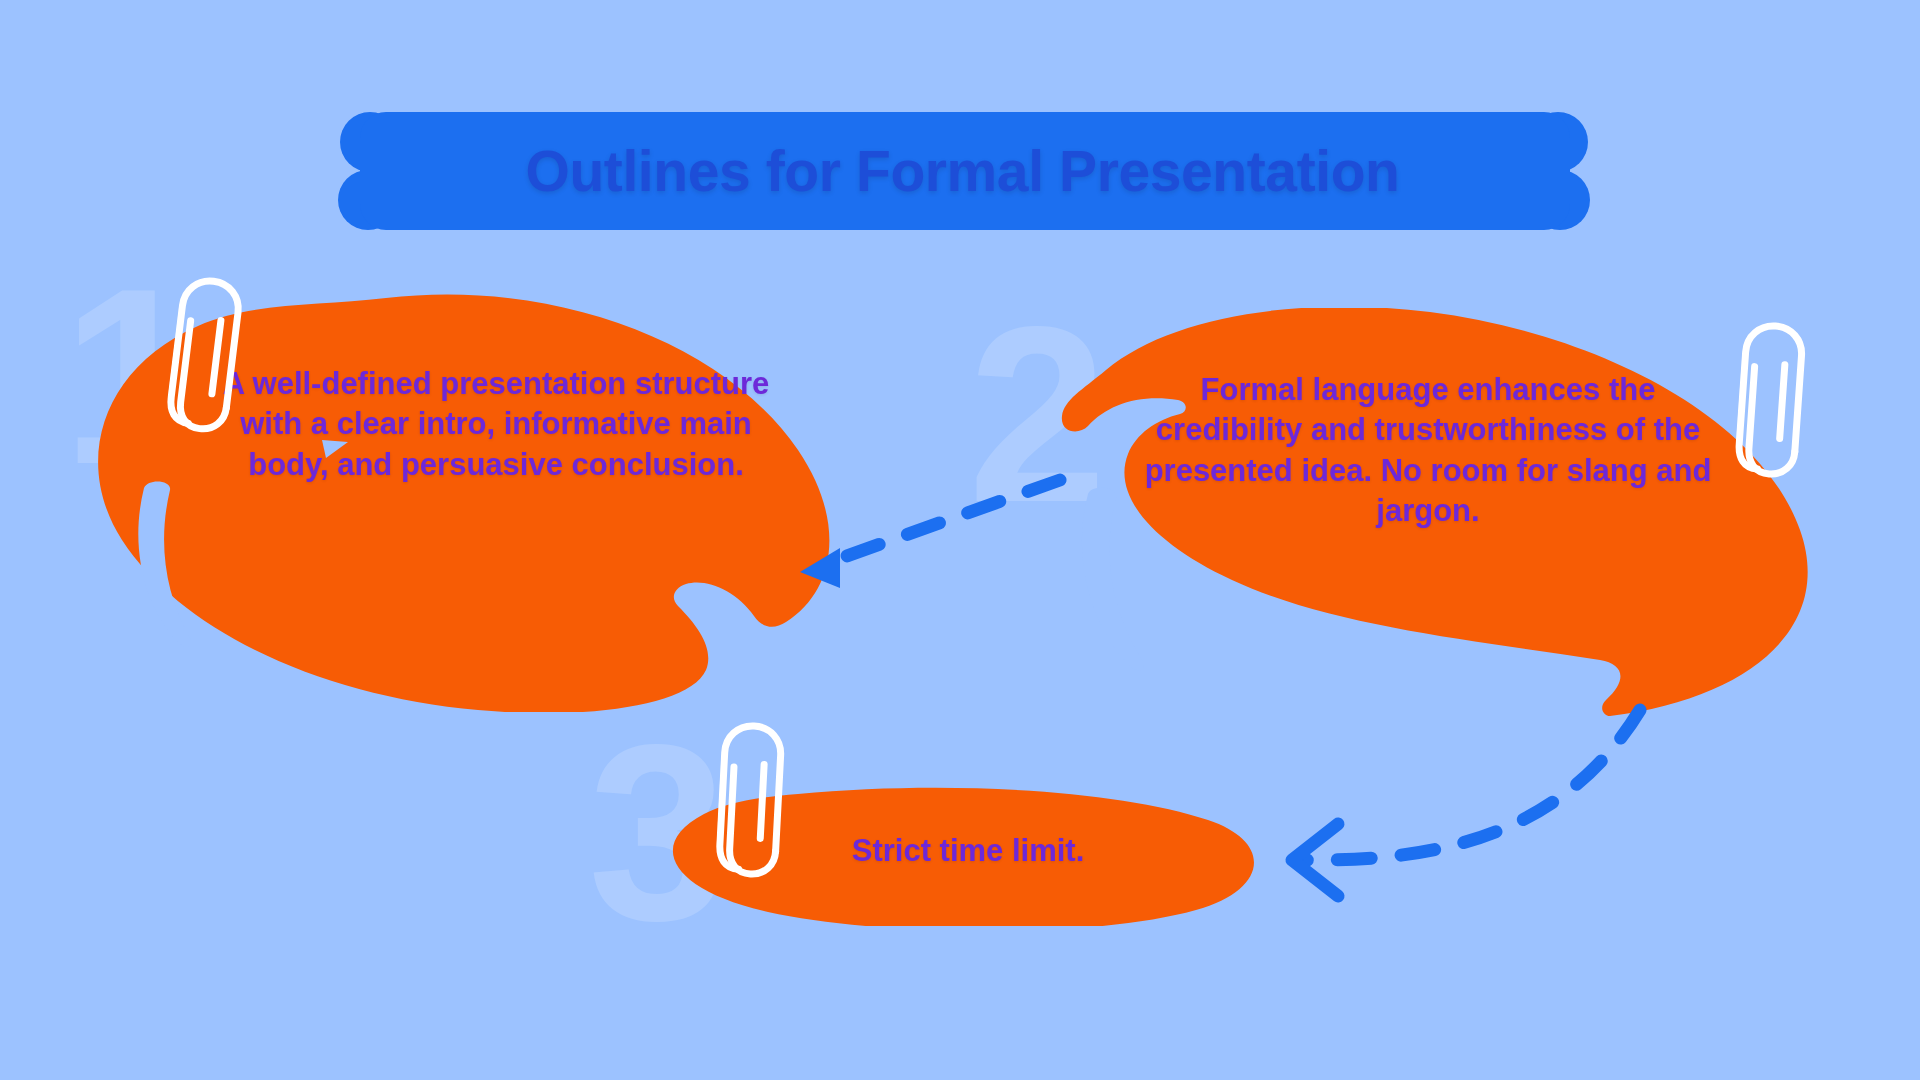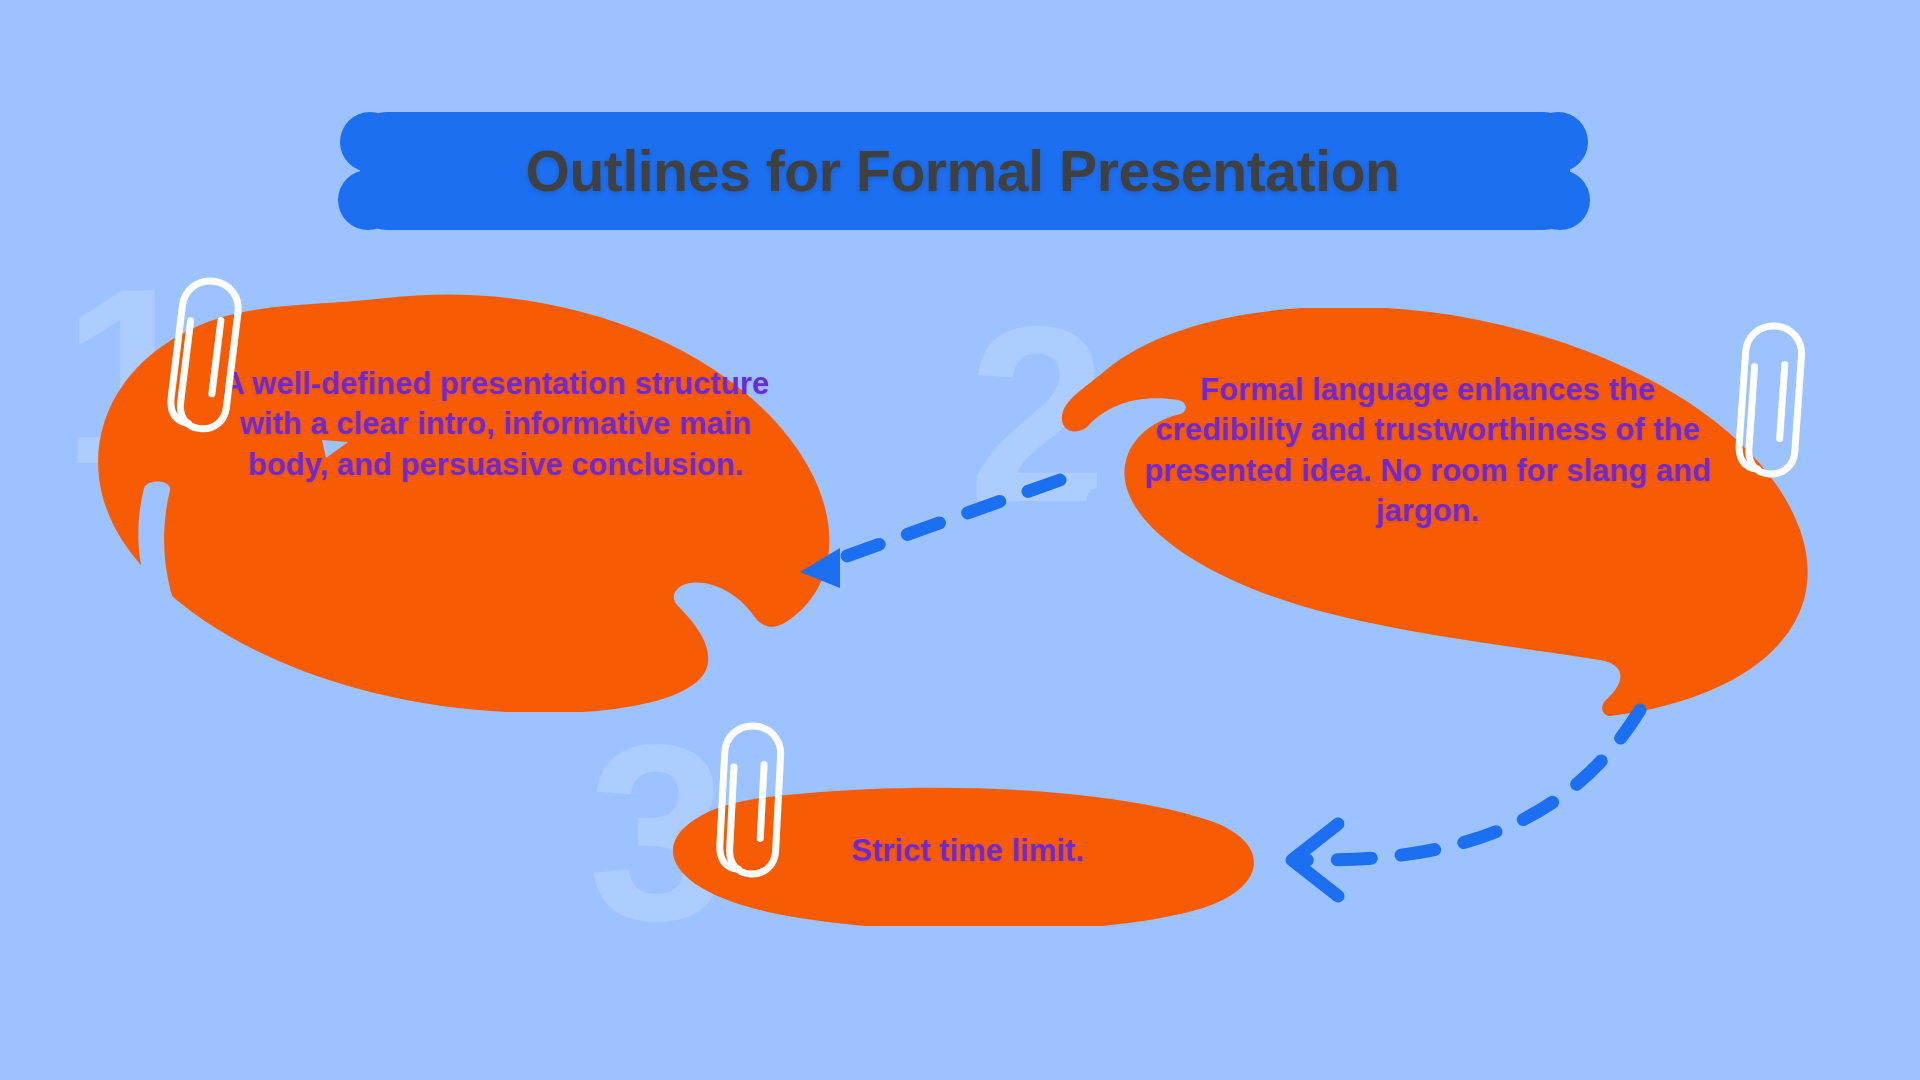--- a/index.html
+++ b/index.html
@@ -47,21 +47,21 @@
   #title-banner svg { display: block; width: 100%; height: 100%; }
   #title-text {
     position: absolute;
     left: 0;
     top: 0;
     width: 1265px;
     height: 118px;
     display: flex;
     align-items: center;
     justify-content: center;
-    color: #404040;
+    color: #1d4ed8;
     font-size: 57px;
     font-weight: 700;
     letter-spacing: -0.4px;
     white-space: nowrap;
     text-shadow: 0 2px 5px rgba(0,0,0,0.12);
   }
 
   
   .blob-wrap { position: absolute; }
   .blob-wrap svg { display: block; }

